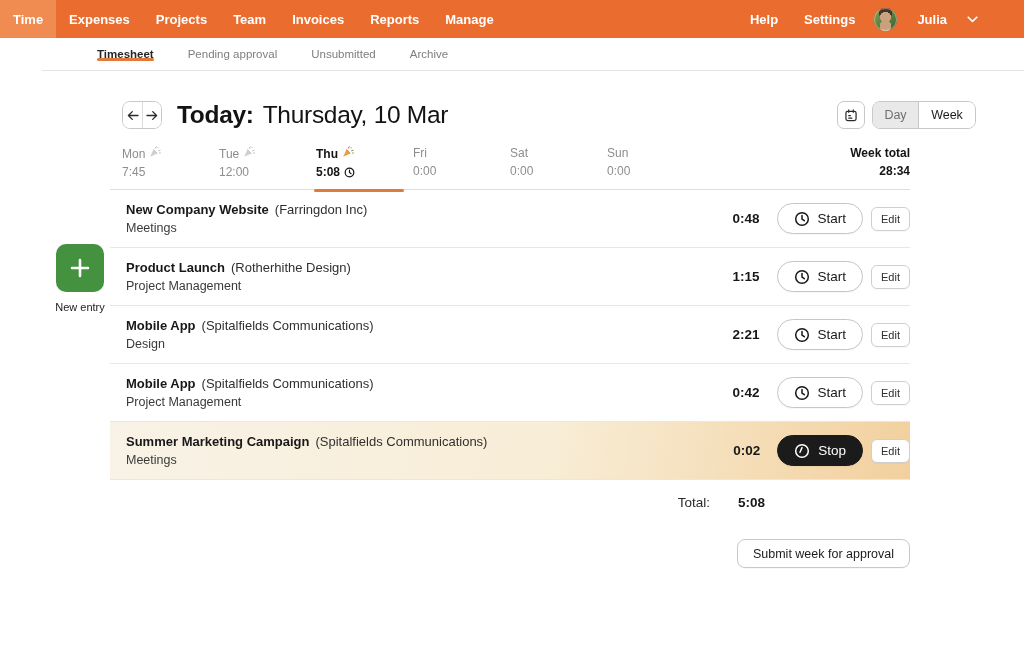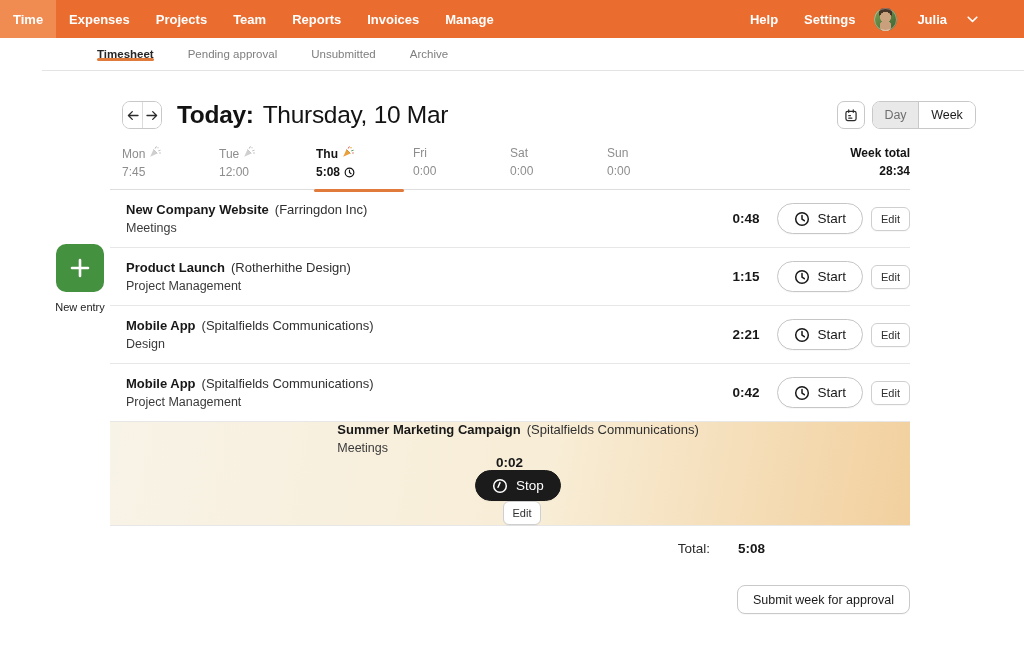--- a/index.html
+++ b/index.html
@@ -62,21 +62,21 @@
   .day-time{font-size:12px;color:#8d8d8d;margin-top:4px;display:flex;align-items:center;gap:4px;}
   .day-col.active .day-name,.day-col.active .day-time{color:#141414;font-weight:700;}
   .day-col.active::after{content:"";position:absolute;left:-2px;width:90px;height:3px;bottom:-13px;background:var(--accent-underline);border-radius:2px;}
   .emoji-muted{filter:grayscale(1);opacity:.55;}
   .week-total{margin-left:auto;text-align:right;}
   .wt-label{font-size:12px;font-weight:700;color:#141414;}
   .wt-value{font-size:12px;font-weight:700;color:#141414;margin-top:4px;}
 
   
   .entry{display:flex;align-items:center;min-height:57px;border-bottom:1px solid #e7e7e7;padding:0 0 0 16px;}
-  .entry.running{background:linear-gradient(100deg,var(--run-grad-start) 0%,var(--run-grad-mid) 55%,var(--run-grad-end) 100%);flex-direction:column;}
+  .entry.running{background:linear-gradient(100deg,var(--run-grad-start) 0%,var(--run-grad-mid) 55%,var(--run-grad-end) 100%);}
   .e-info{flex:1;min-width:0;}
   .e-line1{font-size:13px;color:#303030;}
   .e-project{font-weight:700;color:#181818;}
   .e-client{margin-left:6px;}
   .e-task{font-size:12.5px;color:#3a3a3a;margin-top:4px;}
   .e-time{font-size:13.5px;font-weight:700;color:#181818;margin-right:17px;}
   .btn-timer{display:flex;align-items:center;gap:8px;height:31px;padding:0 16px;border:1px solid #c6c6c6;border-radius:17px;background:#fff;font-size:13.5px;color:#181818;box-shadow:0 1px 1px rgba(0,0,0,.03);}
   .btn-timer.stop{background:var(--stop-bg);border-color:var(--stop-bg);color:#fff;}
   .btn-edit{height:24px;padding:0 9px;border:1px solid #cfcfcf;border-radius:6px;background:#fff;font-size:11px;color:#2f2f2f;margin-left:8px;box-shadow:0 1px 1px rgba(0,0,0,.03);}
 
@@ -89,22 +89,22 @@
 </style>
 </head>
 <body>
 
 <header class="topbar">
   <nav class="topnav">
     <button class="nav-item active">Time</button>
     <button class="nav-item">Expenses</button>
     <button class="nav-item">Projects</button>
     <button class="nav-item">Team</button>
+    <button class="nav-item">Invoices</button>
     <button class="nav-item">Reports</button>
-    <button class="nav-item">Invoices</button>
     <button class="nav-item">Manage</button>
   </nav>
   <div class="topbar-right">
     <button class="top-link">Help</button>
     <button class="top-link">Settings</button>
     <button class="user-menu">
       <span class="avatar"></span>
       <span class="user-name">Julia</span>
       <span style="display:flex;">
         <svg width="11" height="7" viewBox="0 0 11 7" fill="none">

